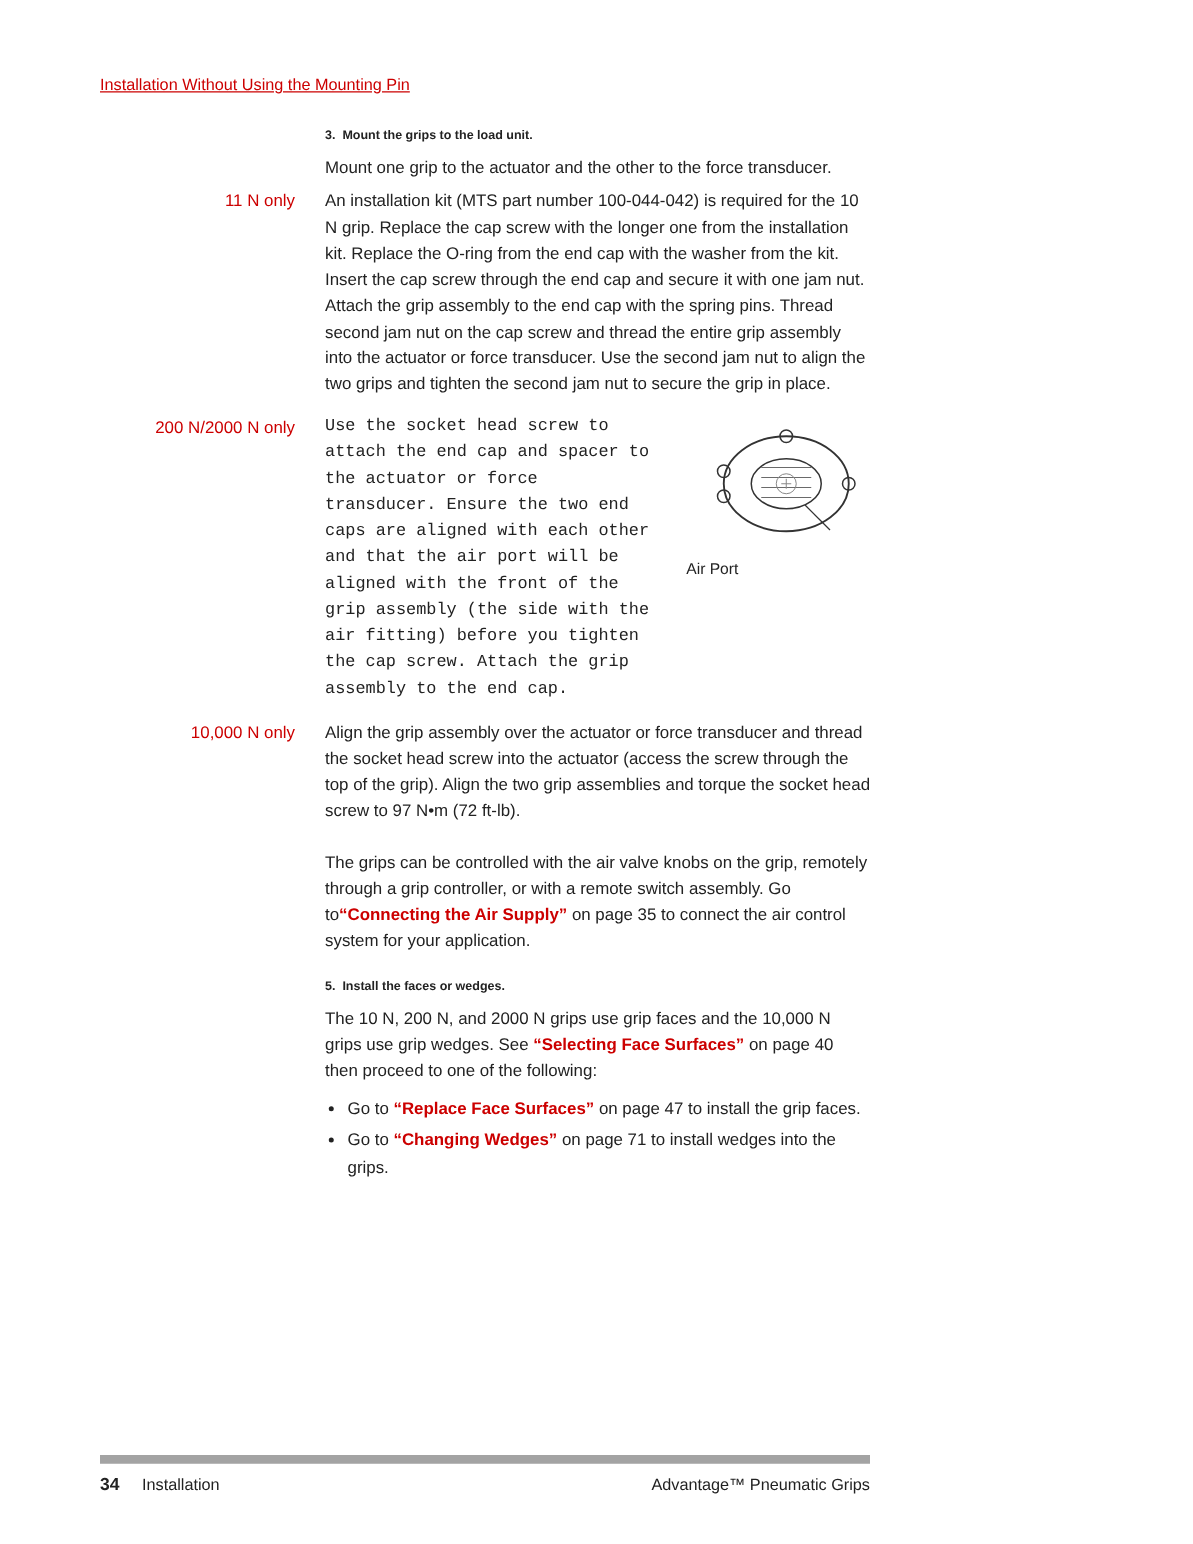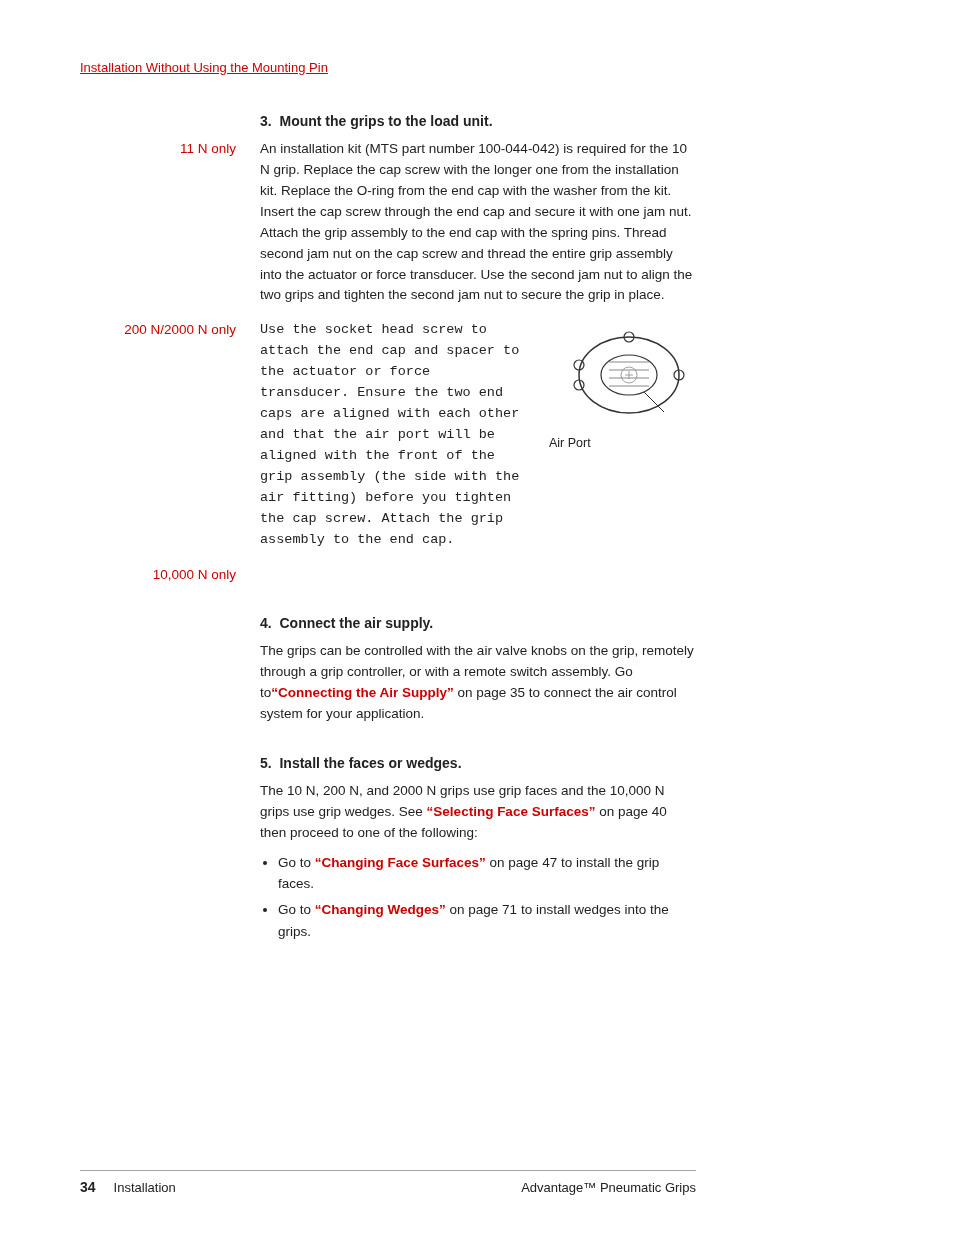--- a/index.html
+++ b/index.html
@@ -25,24 +25,23 @@
       text-decoration: underline;
       cursor: pointer;
     }
     .content-area {
       display: flex;
       flex-direction: column;
       gap: 0;
     }
     .step-heading {
       font-weight: bold;
-      font-size: 14px;
+      font-size: 10px;
       margin-left: 180px;
       margin-bottom: 10px;
-      margin-top: 10px;
     }
     .step-heading-number {
       font-weight: bold;
     }
     .step-body {
       display: flex;
       flex-direction: row;
       margin-bottom: 6px;
     }
     .side-label {
@@ -113,21 +112,21 @@
     }
     .page-footer {
       position: absolute;
       bottom: 40px;
       left: 80px;
       right: 80px;
       display: flex;
       flex-direction: row;
       justify-content: space-between;
       align-items: center;
-      border-top: 1px solid #a3a3a3;
+      border-top: 7px solid #a3a3a3;
       padding-top: 8px;
       font-size: 13px;
       color: #222;
     }
     .footer-left {
       display: flex;
       flex-direction: row;
       align-items: baseline;
       gap: 18px;
     }
@@ -148,20 +147,24 @@
 
   <div class="breadcrumb">Installation Without Using the Mounting Pin</div>
 
   <div class="content-area">
 
     <div class="step-heading">
       <span class="step-heading-number">3.</span>
       &nbsp;<span>Mount the grips to the load unit.</span>
     </div>
 
+    <div class="step-body">
+      <div class="side-label empty">&nbsp;</div>
+      <div class="body-text">Mount one grip to the actuator and the other to the force transducer.</div>
+    </div>
 
     <div class="step-body" style="margin-bottom:14px;">
       <div class="side-label">11 N only</div>
       <div class="body-text">An installation kit (MTS part number 100-044-042) is required for the 10 N grip. Replace the cap screw with the longer one from the installation kit. Replace the O-ring from the end cap with the washer from the kit. Insert the cap screw through the end cap and secure it with one jam nut. Attach the grip assembly to the end cap with the spring pins. Thread second jam nut on the cap screw and thread the entire grip assembly into the actuator or force transducer. Use the second jam nut to align the two grips and tighten the second jam nut to secure the grip in place.</div>
     </div>
 
     <div class="step-body" style="margin-bottom:14px;">
       <div class="side-label">200 N/2000 N only</div>
       <div class="body-text">
         <div class="body-with-image">
@@ -193,26 +196,23 @@
               <line x1="80" y1="51" x2="80" y2="59" stroke="#888" stroke-width="0.8"></line>
             </svg>
             <div class="air-port-label">Air Port</div>
           </div>
         </div>
       </div>
     </div>
 
     <div class="step-body" style="margin-bottom:20px;">
       <div class="side-label">10,000 N only</div>
-    </div>
-
-    <div class="step-heading">
-      <span class="step-heading-number">4.</span>
-      &nbsp;<span>Connect the air supply.</span>
-    </div>
+      <div class="body-text">Align the grip assembly over the actuator or force transducer and thread the socket head screw into the actuator (access the screw through the top of the grip). Align the two grip assemblies and torque the socket head screw to 97 N•m (72 ft-lb).</div>
+    </div>
+
 
     <div class="step-body" style="margin-bottom:20px;">
       <div class="side-label empty">&nbsp;</div>
       <div class="body-text">
         <span>The grips can be controlled with the air valve knobs on the grip, remotely through a grip controller, or with a remote switch assembly. Go to</span><span class="link">“Connecting the Air Supply”</span><span> on page 35 to connect the air control system for your application.</span>
       </div>
     </div>
 
     <div class="step-heading">
       <span class="step-heading-number">5.</span>
@@ -220,21 +220,21 @@
     </div>
 
     <div class="step-body" style="margin-bottom:0;">
       <div class="side-label empty">&nbsp;</div>
       <div class="body-text">
         <p>
           <span>The 10 N, 200 N, and 2000 N grips use grip faces and the 10,000 N grips use grip wedges. See </span><span class="link">“Selecting Face Surfaces”</span><span> on page 40</span><span> then proceed to one of the following:</span>
         </p>
         <ul class="bullet-list">
           <li>
-            <span>Go to </span><span class="link">“Changing Face Surfaces”</span><span> on page 47</span><span> to install the grip faces.</span>
+            <span>Go to </span><span class="link">“Replace Face Surfaces”</span><span> on page 47</span><span> to install the grip faces.</span>
           </li>
           <li>
             <span>Go to </span><span class="link">“Changing Wedges”</span><span> on page 71</span><span> to install wedges into the grips.</span>
           </li>
         </ul>
       </div>
     </div>
 
   </div>
 

